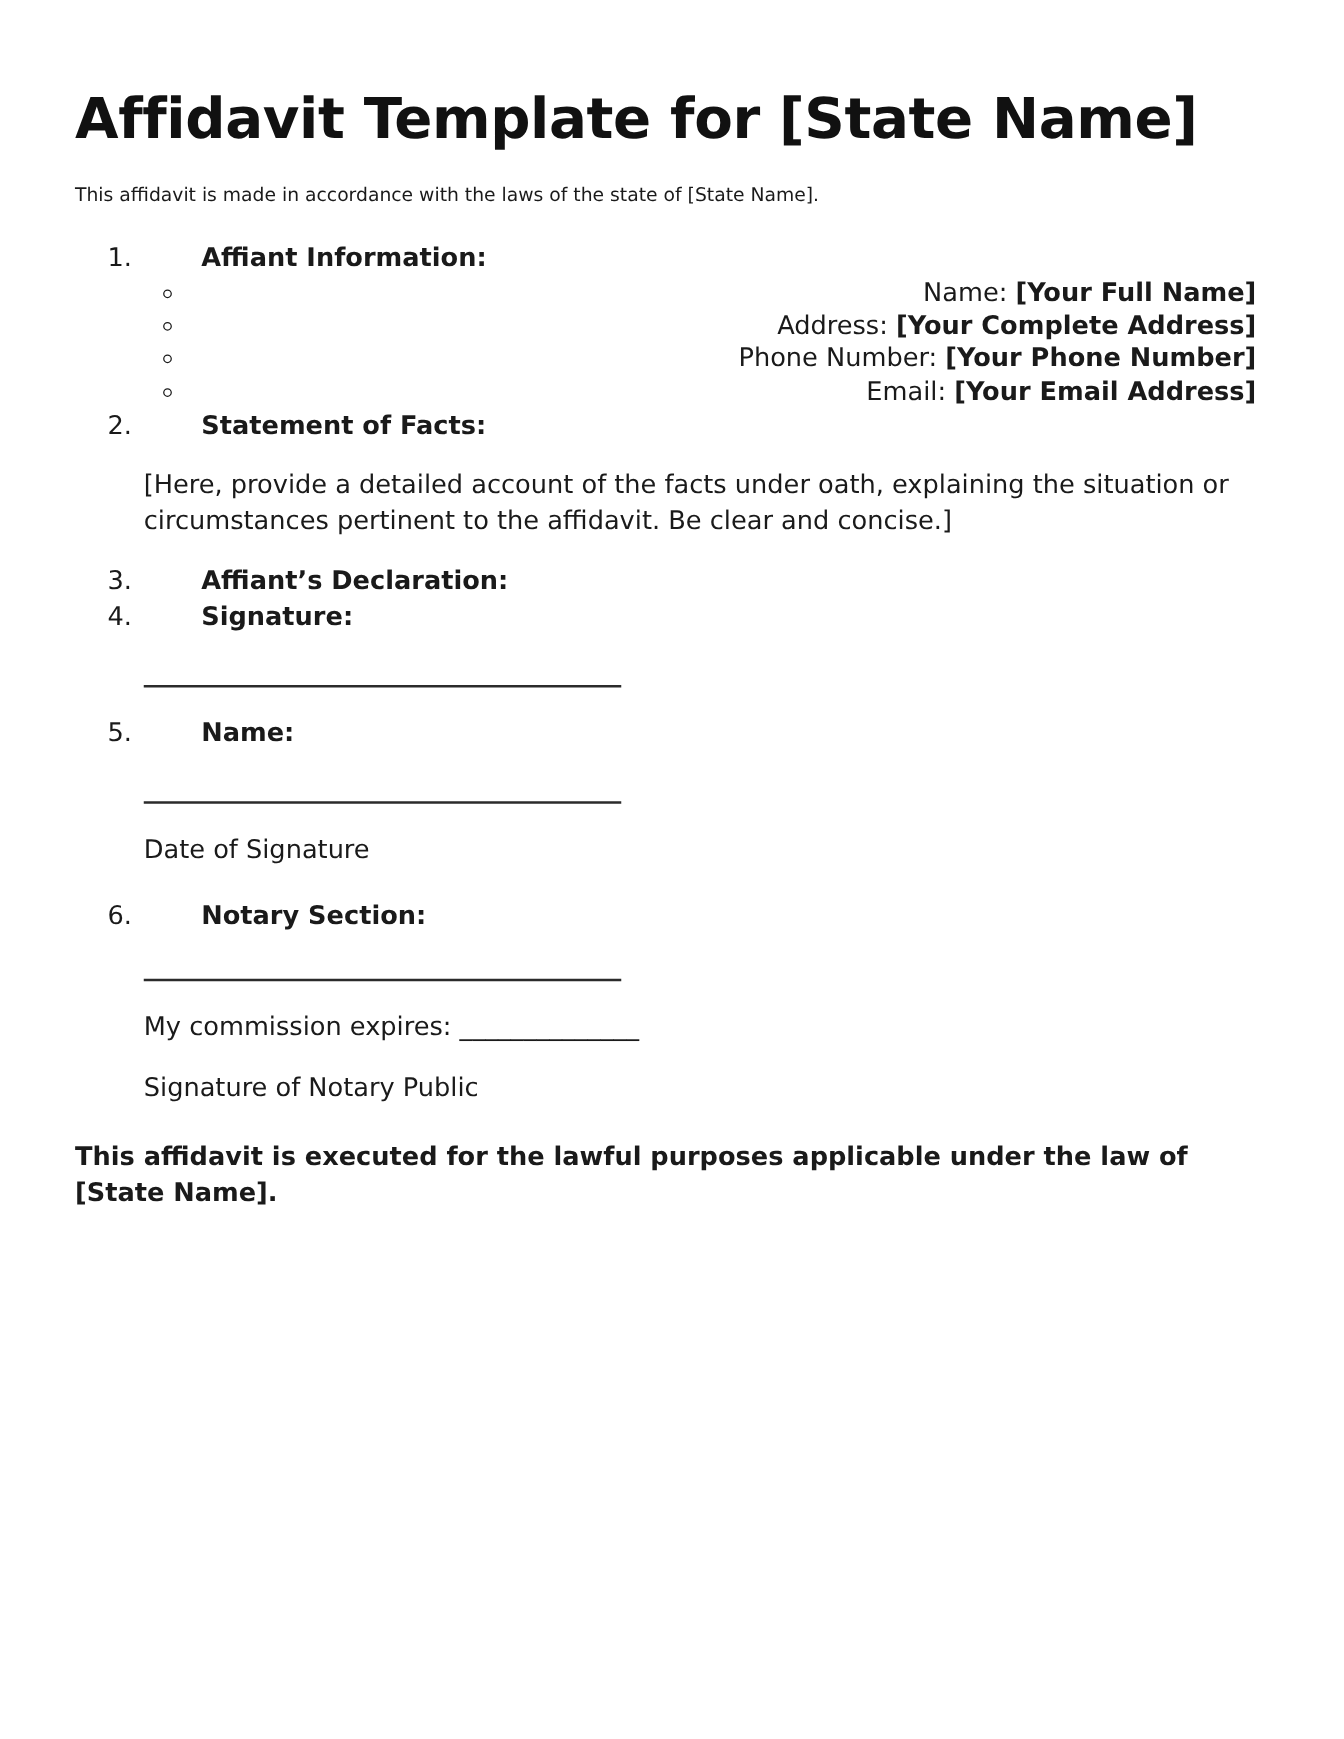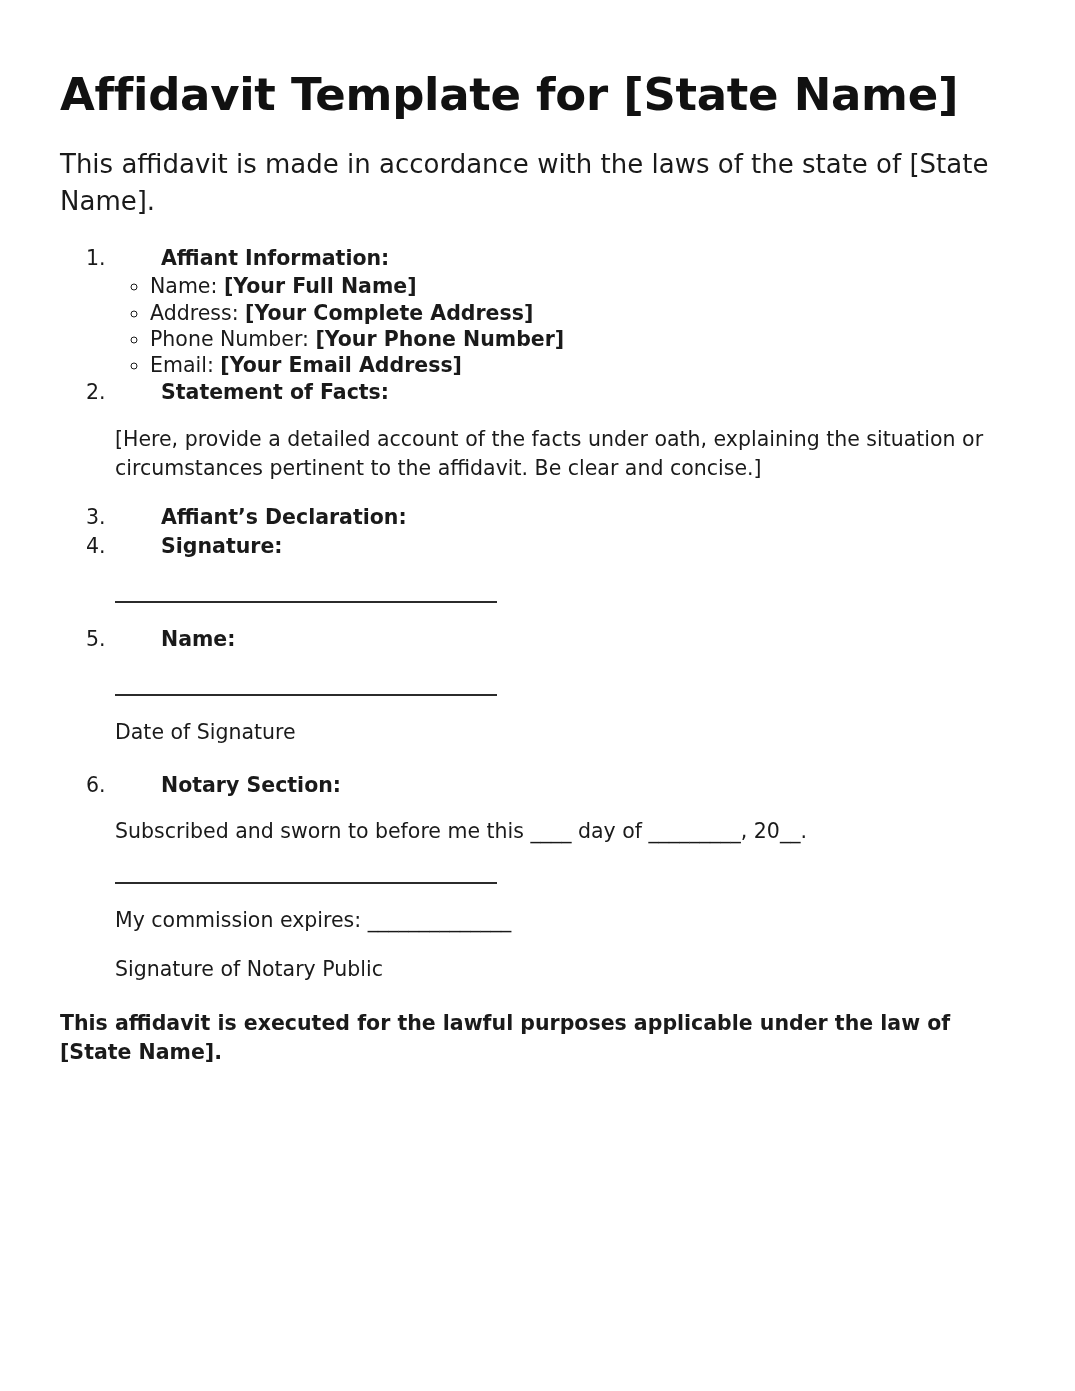--- a/index.html
+++ b/index.html
@@ -29,21 +29,21 @@
   .doc-title {
     font-size: 45px;
     font-weight: bold;
     letter-spacing: -0.3px;
     line-height: 1.12;
     margin: 10px 0 26px 0;
     color: #111111;
   }
 
   .para {
-    font-size: 26px;
+    font-size: 15px;
     line-height: 1.42;
     margin: 0 0 24px 0;
     max-width: 950px;
   }
 
   b, .b { font-weight: bold; }
 
   ol.main-list {
     list-style: decimal;
     margin: 0;
@@ -65,20 +65,21 @@
   }
 
   ul.sub-list {
     list-style: circle;
     margin: 0;
     padding-left: 35px;
   }
   ul.sub-list > li {
     margin: 0;
     line-height: 1.28;
+    text-align: right;
   }
 
   .block {
     margin: 17px 0 19px 0;
     max-width: 900px;
     line-height: 1.42;
   }
   .block.first { margin-top: 18px; }
 
   .rule-line {
@@ -150,21 +151,20 @@
     </li>
 
     <li>
       <span class="li-label">Name:</span>
       <hr class="rule-line">
       <div class="caption">Date of Signature</div>
     </li>
 
     <li>
       <span class="li-label">Notary Section:</span>
-      <div class="block">Subscribed and sworn to before me this ____ day of _________, 20__.</div>
       <hr class="rule-line notary">
       <div class="caption last"><span>My commission expires: </span><span>______________</span></div>
       <div class="caption">Signature of Notary Public</div>
     </li>
 
   </ol>
 
   <p class="closing">This affidavit is executed for the lawful purposes applicable under the law of [State Name].</p>
 
 

